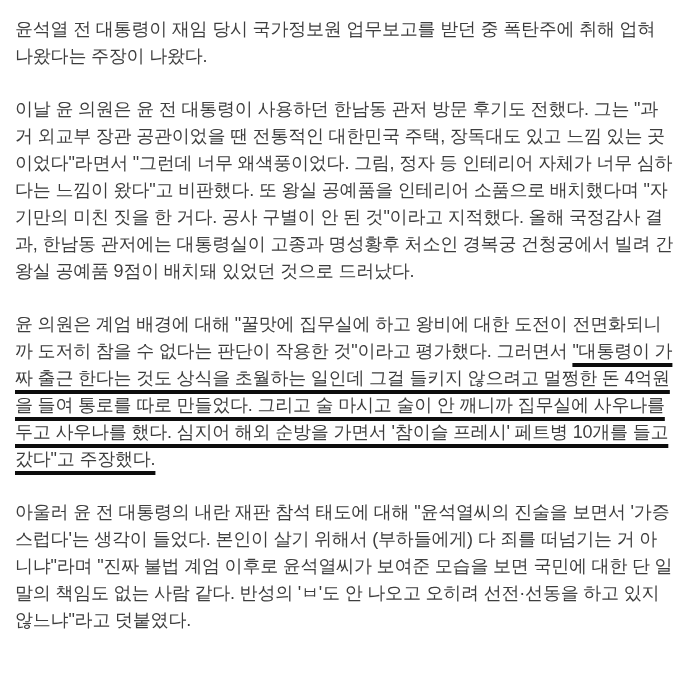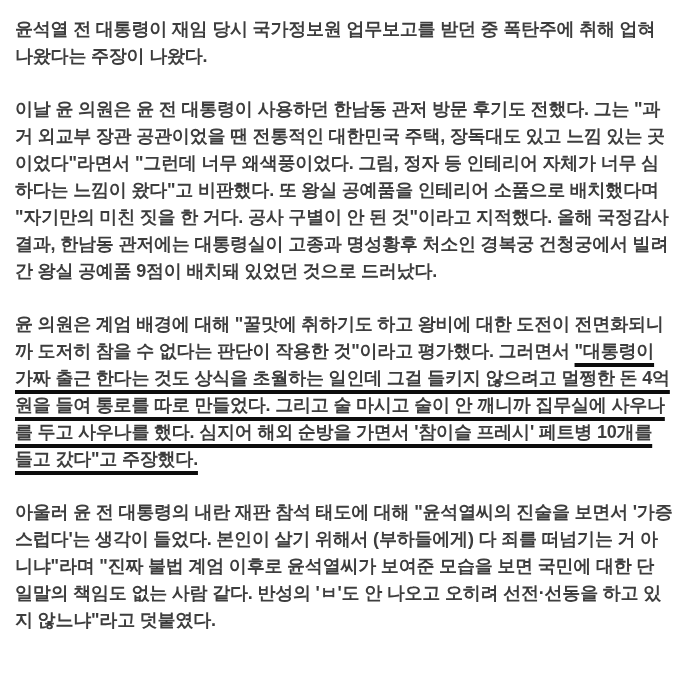--- a/index.html
+++ b/index.html
@@ -18,21 +18,20 @@
     width: 689px;
     padding: 16px 15px 0 15px;
     font-size: 18px;
     line-height: 27px;
     letter-spacing: -0.2px;
     color: #3d3d3d;
     word-break: break-all;
   }
   .para {
     margin: 0 0 26px 0;
-    font-weight: bold;
   }
   .para:last-child {
     margin-bottom: 0;
   }
   .underlined {
     text-decoration: underline;
     text-decoration-color: #0d0d0d;
     text-decoration-thickness: 4px;
     text-underline-offset: 6px;
     text-decoration-skip-ink: none;
@@ -41,17 +40,17 @@
 </head>
 <body>
 
 <div class="article">
   <p class="para">윤석열 전 대통령이 재임 당시 국가정보원 업무보고를 받던 중 폭탄주에 취해 업혀 나왔다는 주장이 나왔다.</p>
 
 
   <p class="para">이날 윤 의원은 윤 전 대통령이 사용하던 한남동 관저 방문 후기도 전했다. 그는 "과거 외교부 장관 공관이었을 땐 전통적인 대한민국 주택, 장독대도 있고 느낌 있는 곳이었다"라면서 "그런데 너무 왜색풍이었다. 그림, 정자 등 인테리어 자체가 너무 심하다는 느낌이 왔다"고 비판했다. 또 왕실 공예품을 인테리어 소품으로 배치했다며 "자기만의 미친 짓을 한 거다. 공사 구별이 안 된 것"이라고 지적했다. 올해 국정감사 결과, 한남동 관저에는 대통령실이 고종과 명성황후 처소인 경복궁 건청궁에서 빌려 간 왕실 공예품 9점이 배치돼 있었던 것으로 드러났다.</p>
 
   <p class="para">
-    <span>윤 의원은 계엄 배경에 대해 "꿀맛에 취하기도 하고 왕비에 대한 도전이 전면화되니까 도저히 참을 수 없다는 판단이 작용한 것"이라고 평가했다. 그러면서 </span><span class="underlined">"대통령이 가짜 출근 한다는 것도 상식을 초월하는 일인데 그걸 들키지 않으려고 멀쩡한 돈 4억원을 들여 통로를 따로 만들었다. 그리고 술 마시고 술이 안 깨니까 집무실에 사우나를 두고 사우나를 했다. 심지어 해외 순방을 가면서 '참이슬 프레시' 페트병 10개를 들고 갔다"고 주장했다.</span>
+    <span>윤 의원은 계엄 배경에 대해 "꿀맛에 집무실에 하고 왕비에 대한 도전이 전면화되니까 도저히 참을 수 없다는 판단이 작용한 것"이라고 평가했다. 그러면서 </span><span class="underlined">"대통령이 가짜 출근 한다는 것도 상식을 초월하는 일인데 그걸 들키지 않으려고 멀쩡한 돈 4억원을 들여 통로를 따로 만들었다. 그리고 술 마시고 술이 안 깨니까 집무실에 사우나를 두고 사우나를 했다. 심지어 해외 순방을 가면서 '참이슬 프레시' 페트병 10개를 들고 갔다"고 주장했다.</span>
   </p>
 
   <p class="para">아울러 윤 전 대통령의 내란 재판 참석 태도에 대해 "윤석열씨의 진술을 보면서 '가증스럽다'는 생각이 들었다. 본인이 살기 위해서 (부하들에게) 다 죄를 떠넘기는 거 아니냐"라며 "진짜 불법 계엄 이후로 윤석열씨가 보여준 모습을 보면 국민에 대한 단 일말의 책임도 없는 사람 같다. 반성의 'ㅂ'도 안 나오고 오히려 선전·선동을 하고 있지 않느냐"라고 덧붙였다.</p>
 </div>
 
 </body></html>

